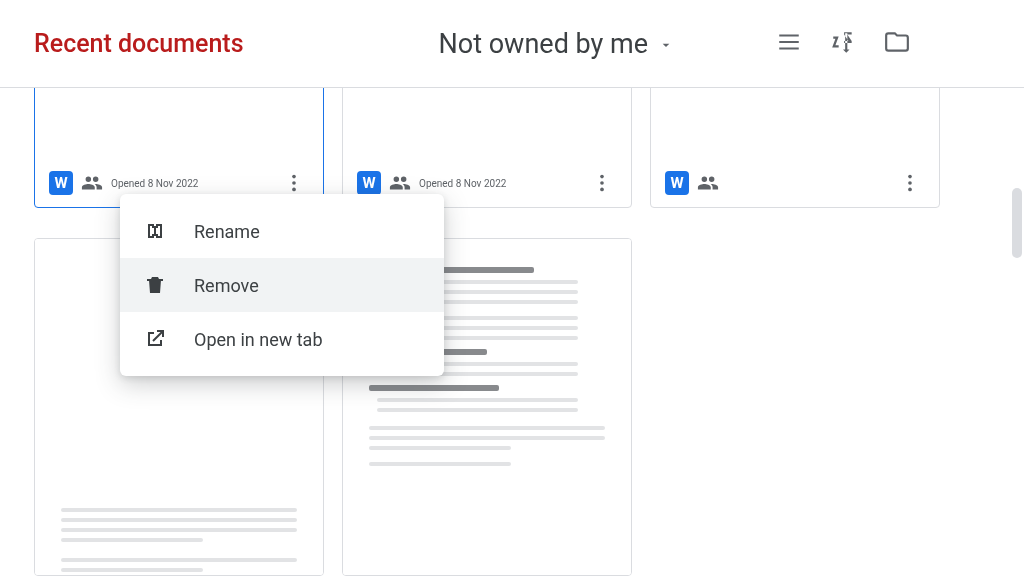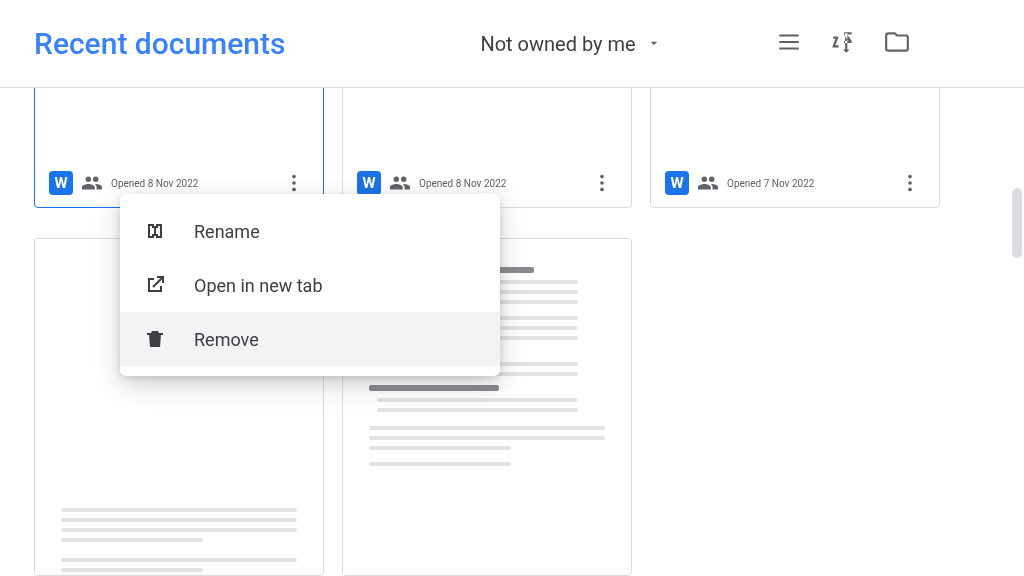--- a/index.html
+++ b/index.html
@@ -16,32 +16,32 @@
 
   
   .header {
     height: 88px;
     border-bottom: 1px solid #dadce0;
     display: flex;
     align-items: center;
     padding: 0 34px 0 34px;
   }
   .header .title {
-    font-size: 30px;
+    font-size: 25px;
     font-weight: 500;
     letter-spacing: 0;
-    color: #3b82f6;
+    color: #b91c1c;
     flex: 0 0 auto;
   }
   .header .filter {
     margin-left: 195px;
     display: flex;
     align-items: center;
     gap: 10px;
-    font-size: 20px;
+    font-size: 27px;
     color: #3c4043;
     cursor: pointer;
   }
   .header .filter svg { fill: #5f6368; }
   .header .spacer { flex: 1; }
   .header .hicons {
     display: flex;
     align-items: center;
     gap: 28px;
     margin-right: 80px;
@@ -146,21 +146,21 @@
   
   .card.tall { height: 338px; }
   .card.tall .thumb { padding: 22px 26px 0 26px; }
   .card.tall .fakepage { display:flex; flex-direction:column; height:100%; }
 
   
   .ctxmenu {
     position: absolute;
     left: 120px;
     top: 106px;
-    width: 380px;
+    width: 324px;
     background: #fff;
     border-radius: 6px;
     box-shadow: 0 2px 6px rgba(60,64,67,.15), 0 8px 24px rgba(60,64,67,.25);
     padding: 10px 0;
     z-index: 10;
   }
   .ctxitem {
     height: 54px;
     display: flex;
     align-items: center;
@@ -300,21 +300,20 @@
       <div class="thumb">
         
       </div>
       <div class="cardfoot">
         <div class="w-badge">W</div>
         <span class="shared-ic">
           <svg viewBox="0 0 24 24">
               <path d="M16 11a3 3 0 1 0-3-3 3 3 0 0 0 3 3zm-8 0a3 3 0 1 0-3-3 3 3 0 0 0 3 3zm0 2c-2.3 0-7 1.2-7 3.5V19h14v-2.5C15 14.2 10.3 13 8 13zm8 0c-.3 0-.6 0-1 .1 1.2.9 2 2 2 3.4V19h6v-2.5c0-2.3-4.7-3.5-7-3.5z"></path>
             </svg>
         </span>
-        <span class="meta">Opened 7 Nov 2022</span>
         <span class="more-ic">
           <svg viewBox="0 0 24 24">
               <circle cx="12" cy="5" r="2"></circle>
               <circle cx="12" cy="12" r="2"></circle>
               <circle cx="12" cy="19" r="2"></circle>
             </svg>
         </span>
       </div>
     </div>
 
@@ -364,33 +363,33 @@
 
   <div class="ctxmenu">
     <div class="ctxitem">
       <span class="mic">
         <svg viewBox="0 0 24 24">
             <path d="M5 5h6v2H7v10h4v2H5V5zm14 0h-6v2h4v10h-4v2h6V5zM9 7h6v2h-2v6h2v2H9v-2h2V9H9V7z"></path>
           </svg>
       </span>
       <span>Rename</span>
     </div>
+    <div class="ctxitem hl">
+      <span class="mic">
+        <svg viewBox="0 0 24 24">
+            <path d="M6 7h12l-1 13H7L6 7zm3-3h6l1 2h4v2H4V6h4l1-2zM9 10h2v8H9v-8zm4 0h2v8h-2v-8z"></path>
+          </svg>
+      </span>
+      <span>Remove</span>
+    </div>
     <div class="ctxitem">
       <span class="mic">
         <svg viewBox="0 0 24 24">
             <path d="M14 3h7v7h-2V6.4l-8.3 8.3-1.4-1.4L17.6 5H14V3zM5 5h6v2H7v10h10v-4h2v6H5V5z"></path>
           </svg>
       </span>
       <span>Open in new tab</span>
     </div>
-    <div class="ctxitem hl">
-      <span class="mic">
-        <svg viewBox="0 0 24 24">
-            <path d="M6 7h12l-1 13H7L6 7zm3-3h6l1 2h4v2H4V6h4l1-2zM9 10h2v8H9v-8zm4 0h2v8h-2v-8z"></path>
-          </svg>
-      </span>
-      <span>Remove</span>
-    </div>
   </div>
 
   <div class="scrollbar"></div>
 
 </div>
 
 </body></html>

